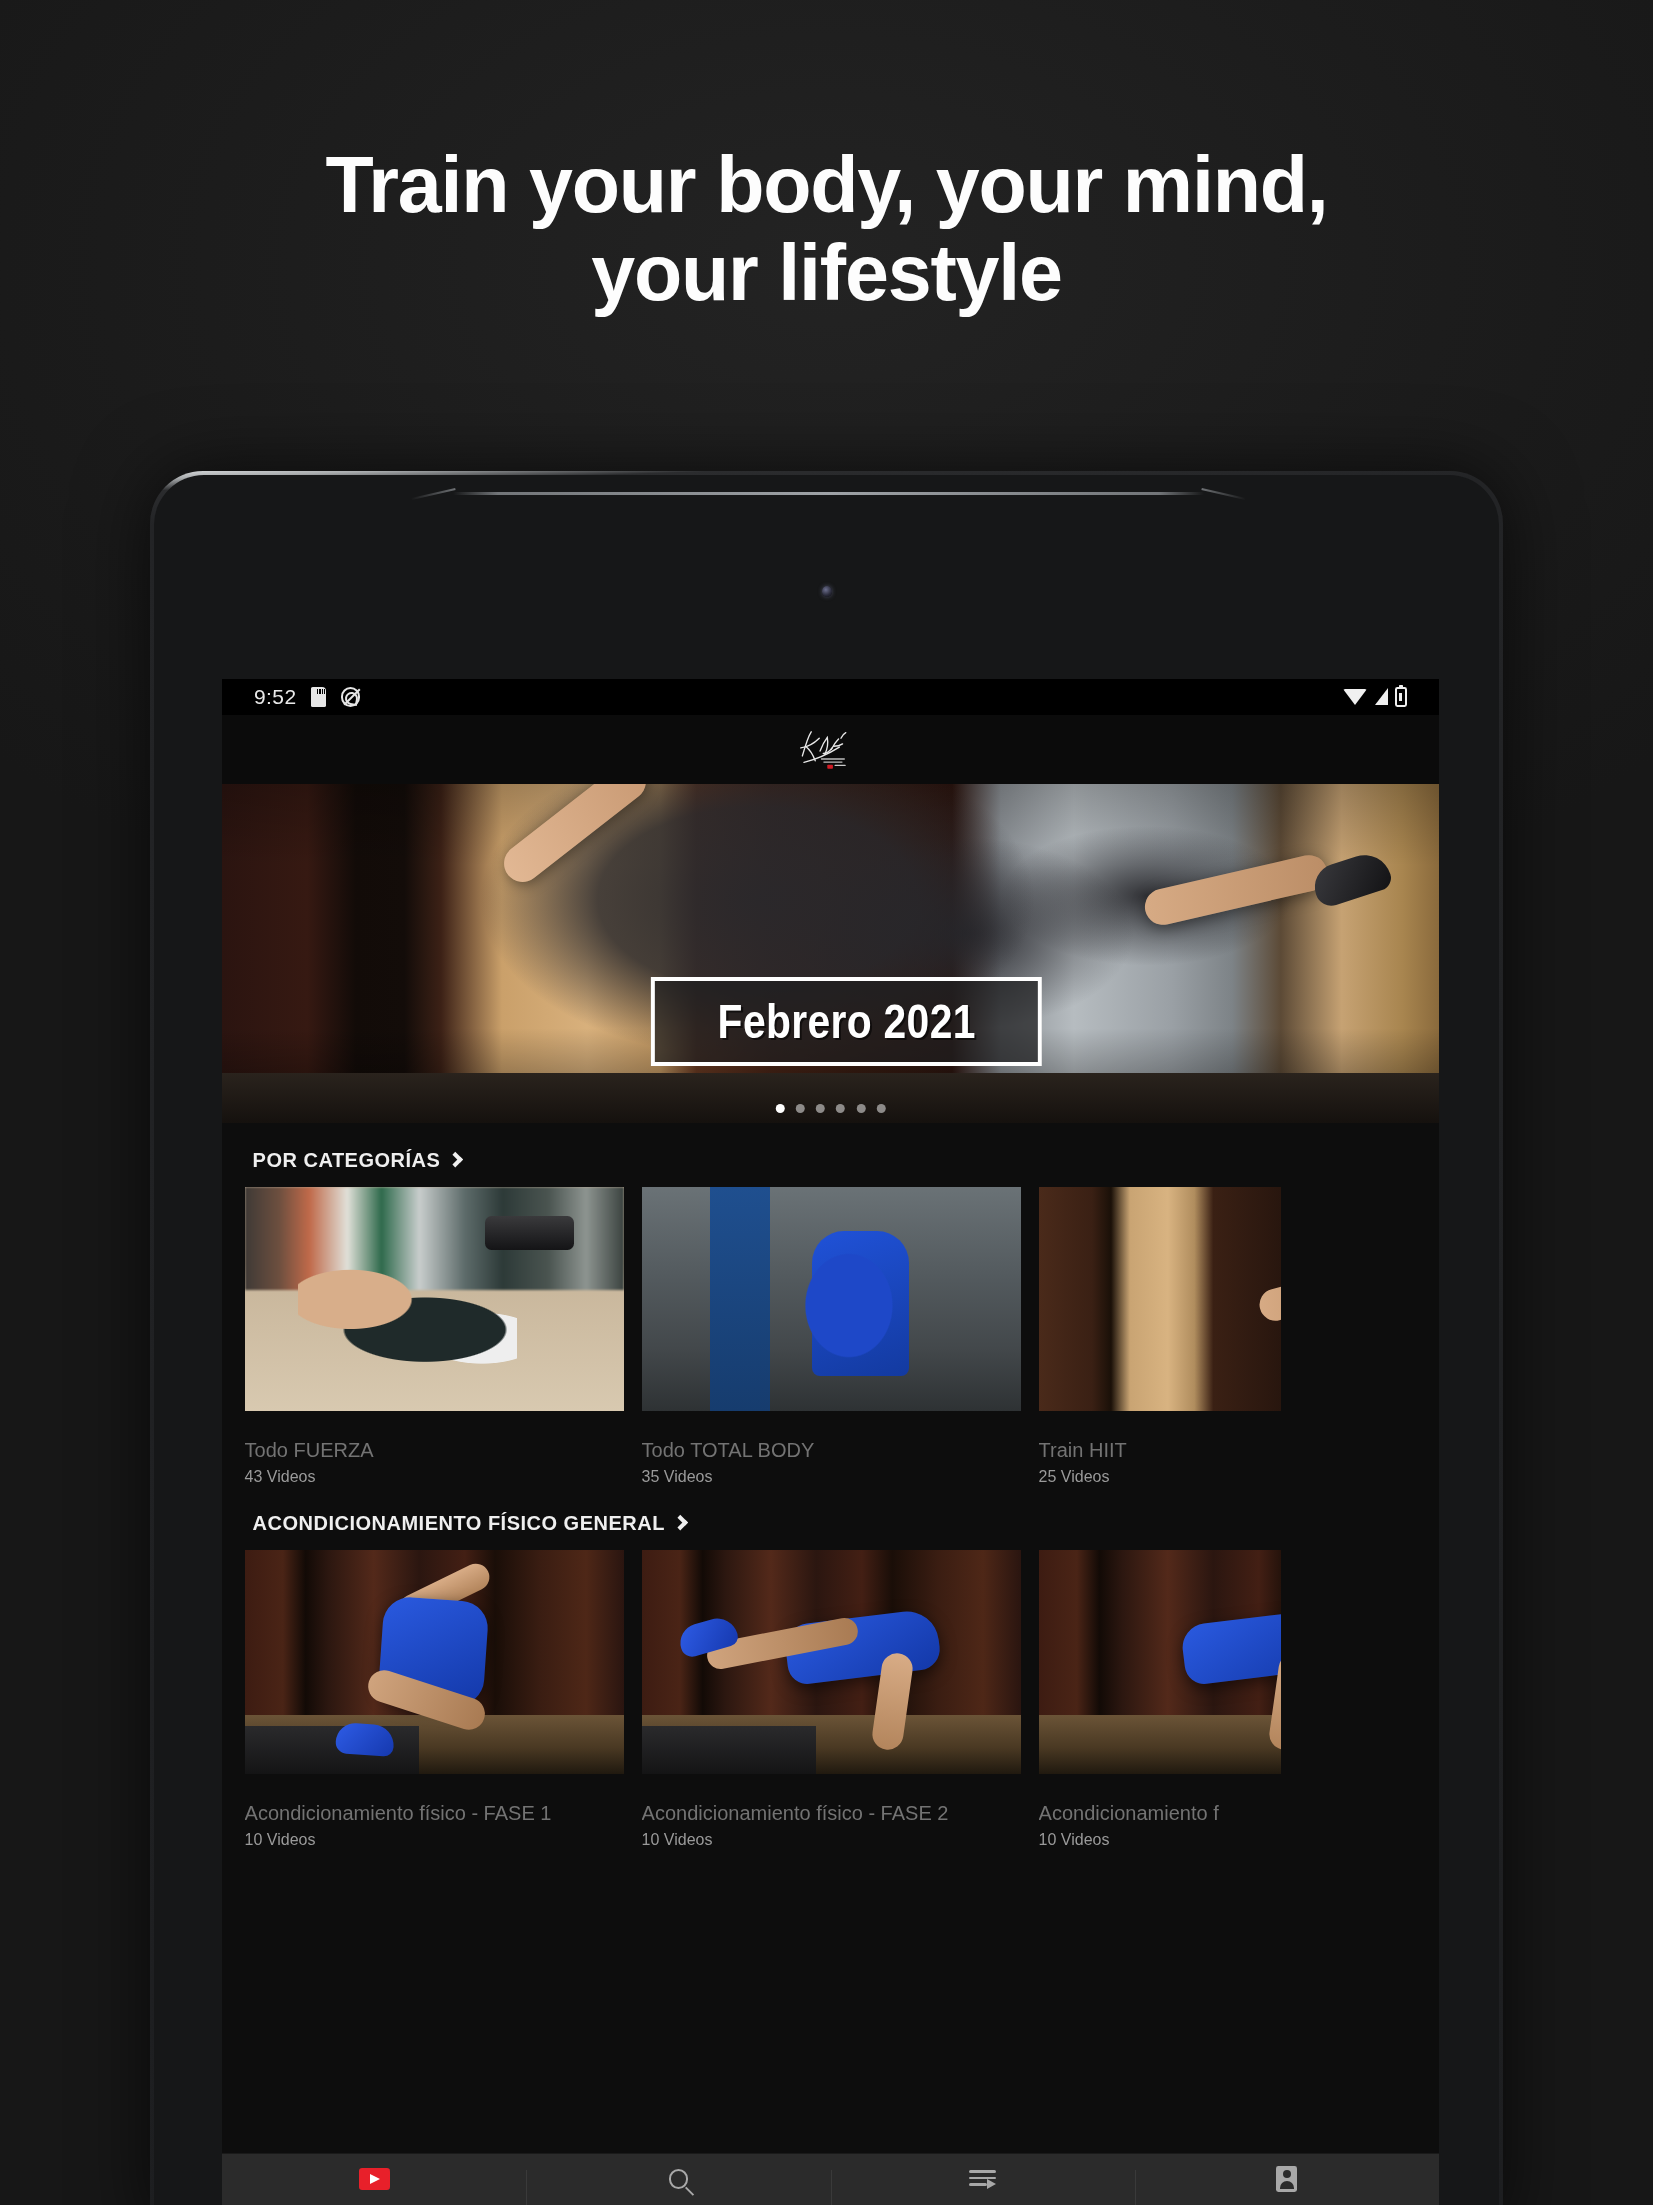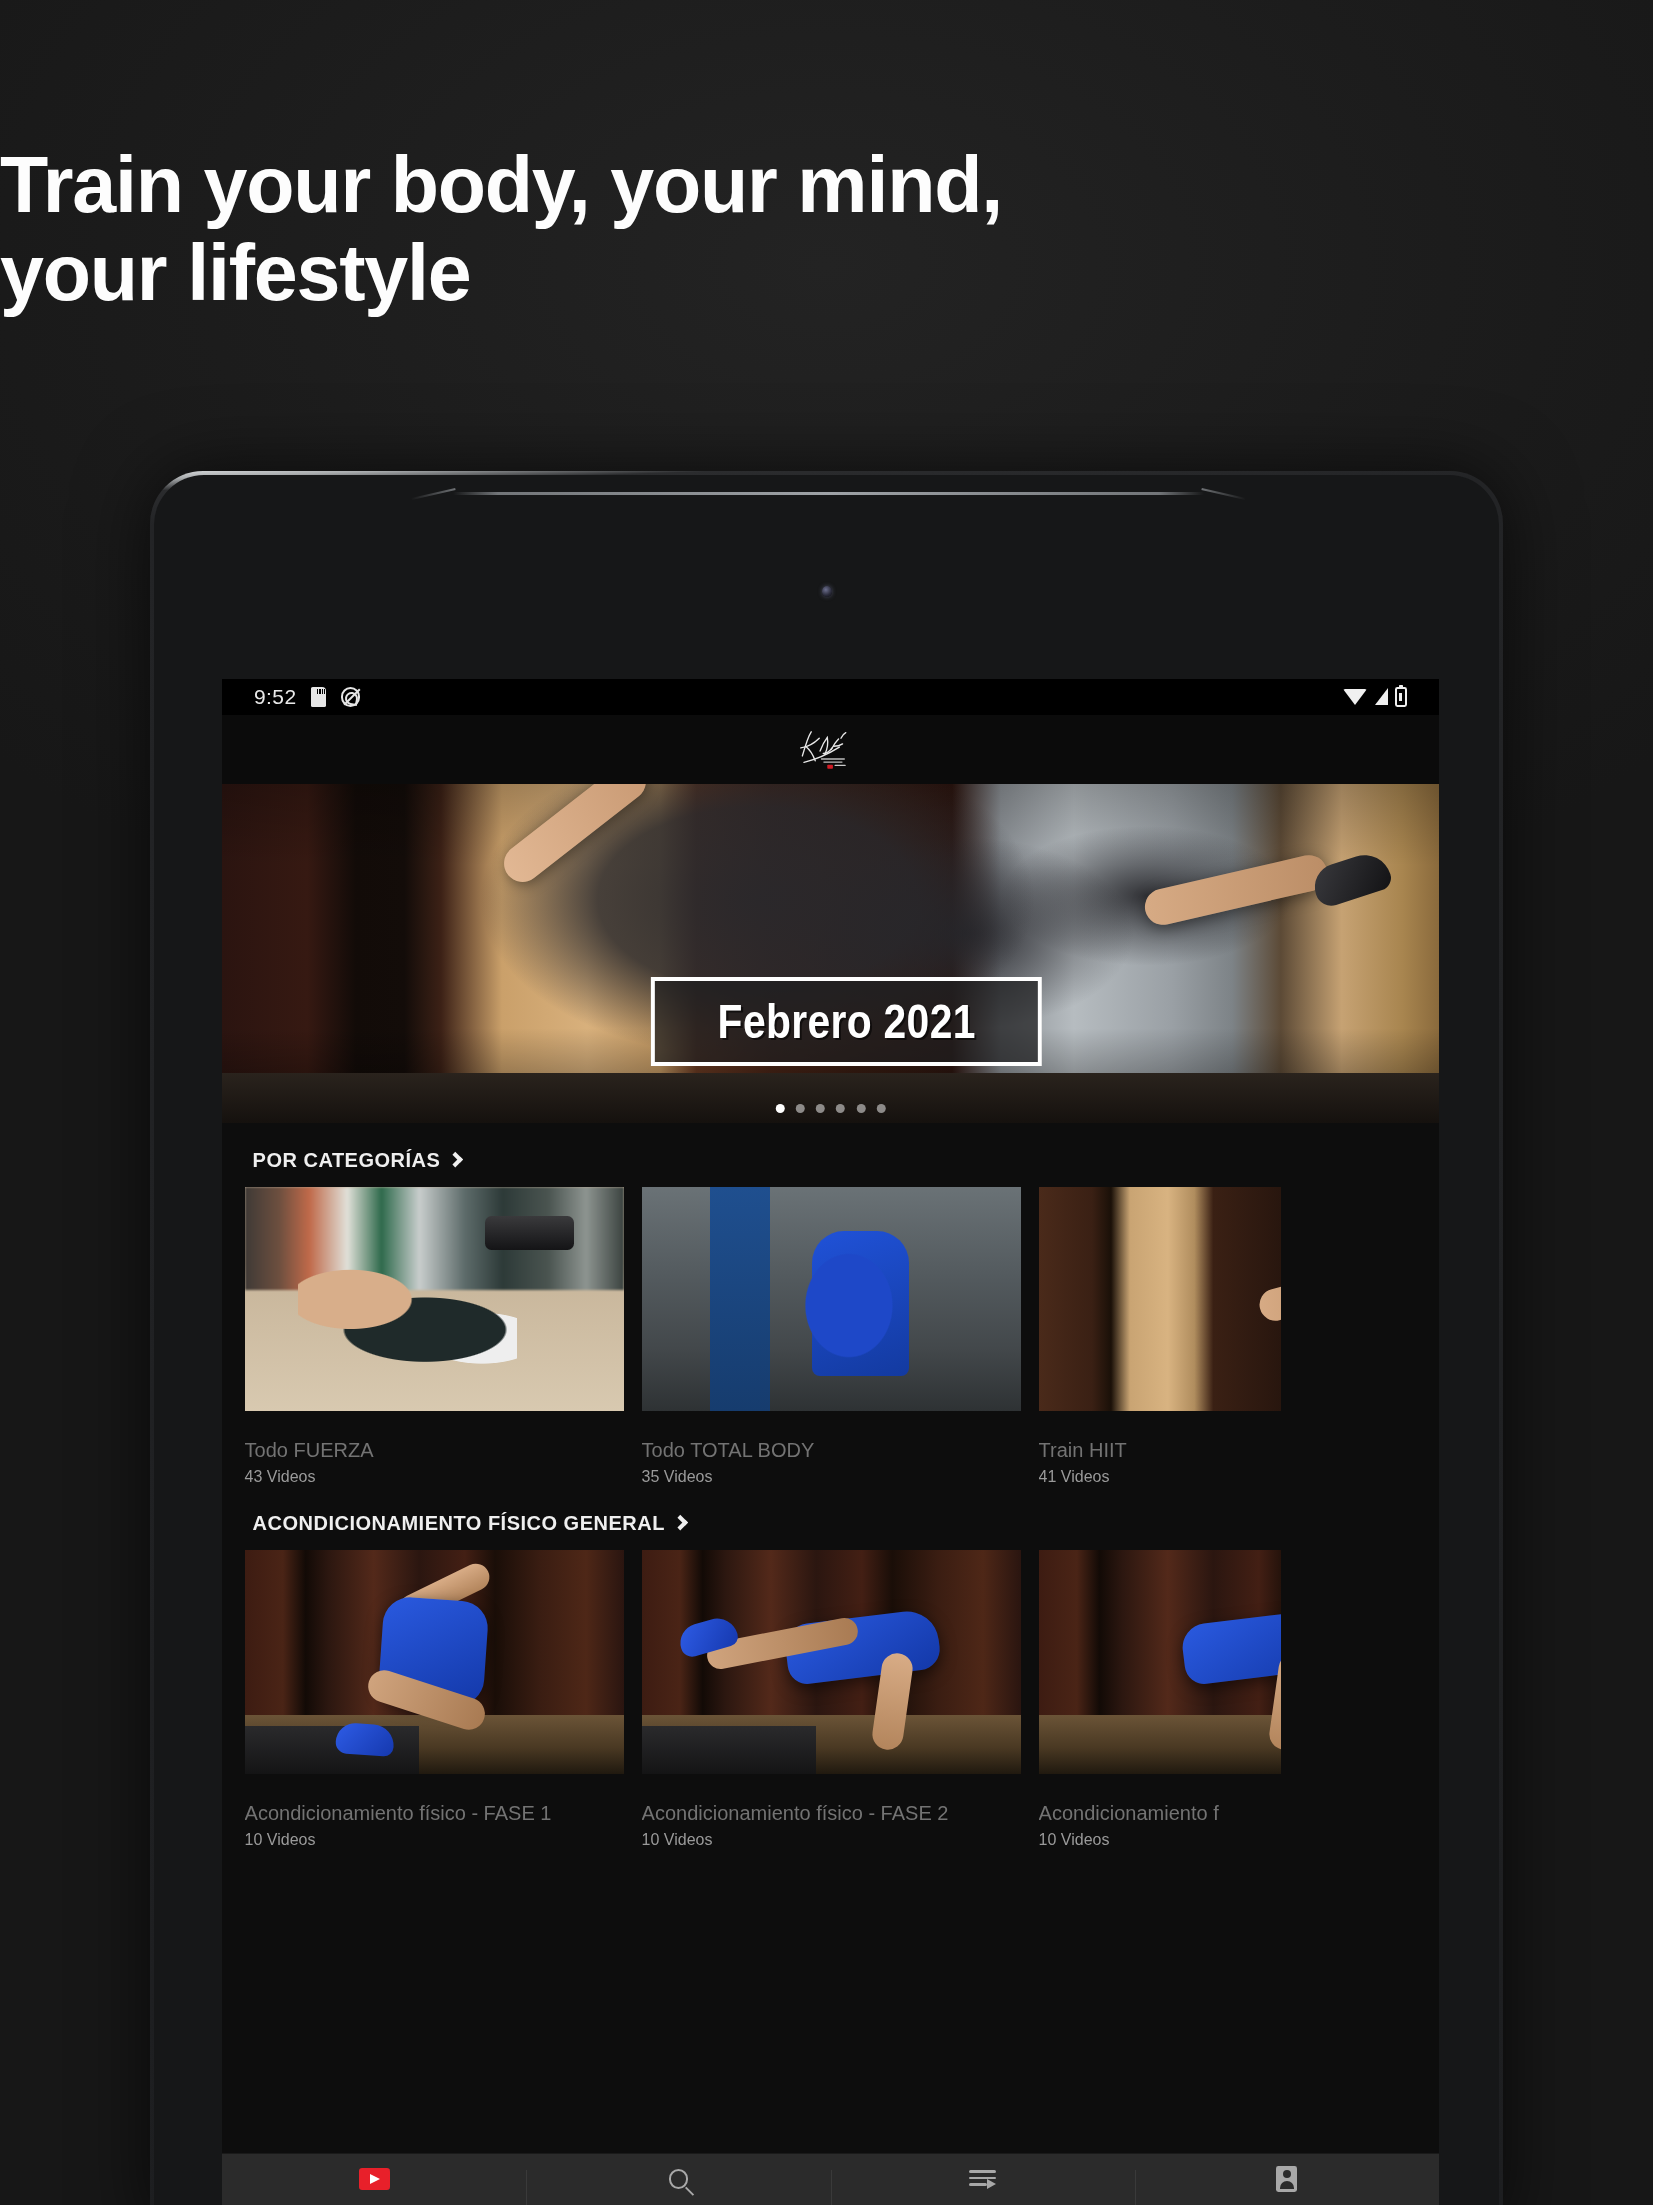--- a/index.html
+++ b/index.html
@@ -15,21 +15,21 @@
     width:1653px; height:2205px;
     background:
       radial-gradient(ellipse 1130px 726px at 50% 12%, #232323 0%, #1c1c1c 55%, #171717 100%);
   }
 
   
   .headline{
     position:absolute;
     left:0; top:141px;
     width:1653px;
-    text-align:left;
+    text-align:center;
     color:#fdfdfd;
     font-size:79px;
     line-height:1.12;
     font-weight:700;
     letter-spacing:-1.2px;
     white-space:pre-line;
   }
 
   
   .tablet{
@@ -619,21 +619,21 @@
             </div>
 
             <div class="card clipped">
               <div class="thumb">
                 <div class="t-wood">
                   <div class="leg"></div>
 
                 </div>
               </div>
               <div class="card-title">Train HIIT</div>
-              <div class="card-sub">41 Videos</div>
+              <div class="card-sub">25 Videos</div>
             </div>
 
           </div>
         </div>
 
         <div class="section">
           <div class="sec-head">
             <div class="sec-title">ACONDICIONAMIENTO FÍSICO GENERAL</div>
             <div class="chev"></div>
           </div>

